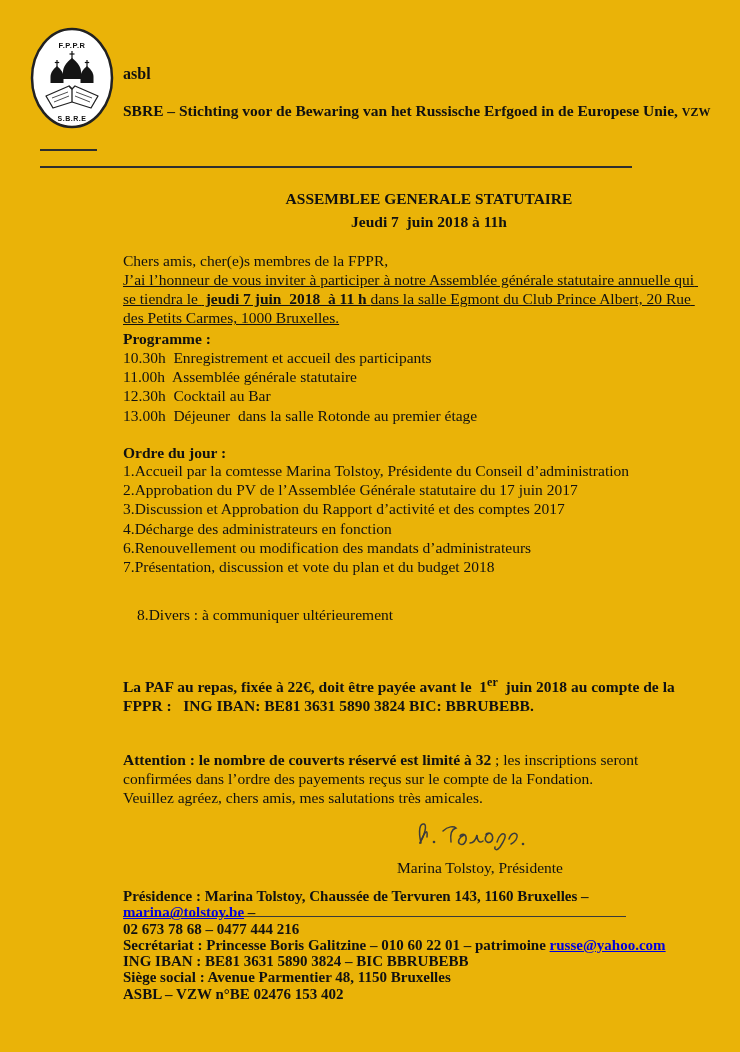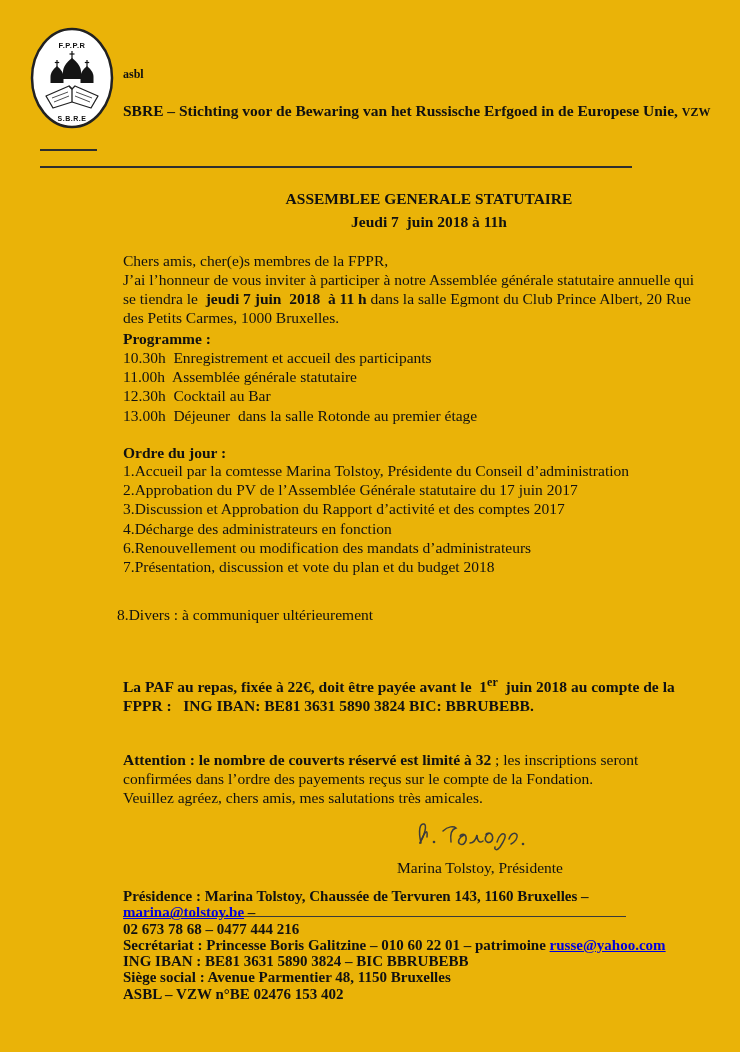--- a/index.html
+++ b/index.html
@@ -14,36 +14,36 @@
   }
   .abs{position:absolute;}
   .b{font-weight:bold;}
   .line{white-space:pre-wrap;font-size:15.5px;line-height:19.2px;}
   .oneline{white-space:pre;}
   .hline{border-top:2px solid #2e2e2e;height:0;}
   .thinline{border-top:1.5px solid #3a3a3a;height:0;}
 
   #logo{left:28px;top:26px;}
   #org-fr{left:123px;top:44px;font-size:15.5px;}
-  #asbl{left:123px;top:67px;font-size:12px;line-height:14px;}
+  #asbl{left:123px;top:67px;font-size:16px;line-height:14px;}
   #org-nl{left:123px;top:102px;font-size:15.5px;}
   #org-nl .vzw{font-size:12px;}
   #short-line{left:40px;top:149px;width:57px;}
   #long-line{left:40px;top:166px;width:592px;}
 
   #title1{left:123px;top:189px;width:612px;text-align:center;}
   #title2{left:123px;top:212px;width:612px;text-align:center;}
 
   #salutation{left:123px;top:251px;width:578px;}
-  #intro{left:123px;top:270px;width:578px;}
+  #intro{left:123px;top:270px;width:578px;text-decoration:underline;}
   #programme-label{left:123px;top:329px;width:578px;}
   #programme-items{left:123px;top:348px;width:600px;}
   #agenda-label{left:123px;top:443px;width:578px;}
   #agenda-items{left:123px;top:461px;width:600px;}
-  #divers{left:117px;top:605px;width:578px;}
+  #divers{left:137px;top:605px;width:578px;}
   #paf{left:123px;top:677px;width:578px;}
   #paf sup{font-size:12px;line-height:0;}
   #attention{left:123px;top:750px;width:586px;}
   #closing{left:123px;top:788px;width:578px;}
   #signature{left:412px;top:814px;}
   #sig-name{left:397px;top:859px;font-size:15.5px;}
 
   #footer-sep{left:123px;top:916px;width:503px;}
   #footer{left:123px;top:888px;width:572px;font-size:15px;line-height:16.3px;font-weight:bold;}
   #footer .fline{white-space:pre-wrap;}

